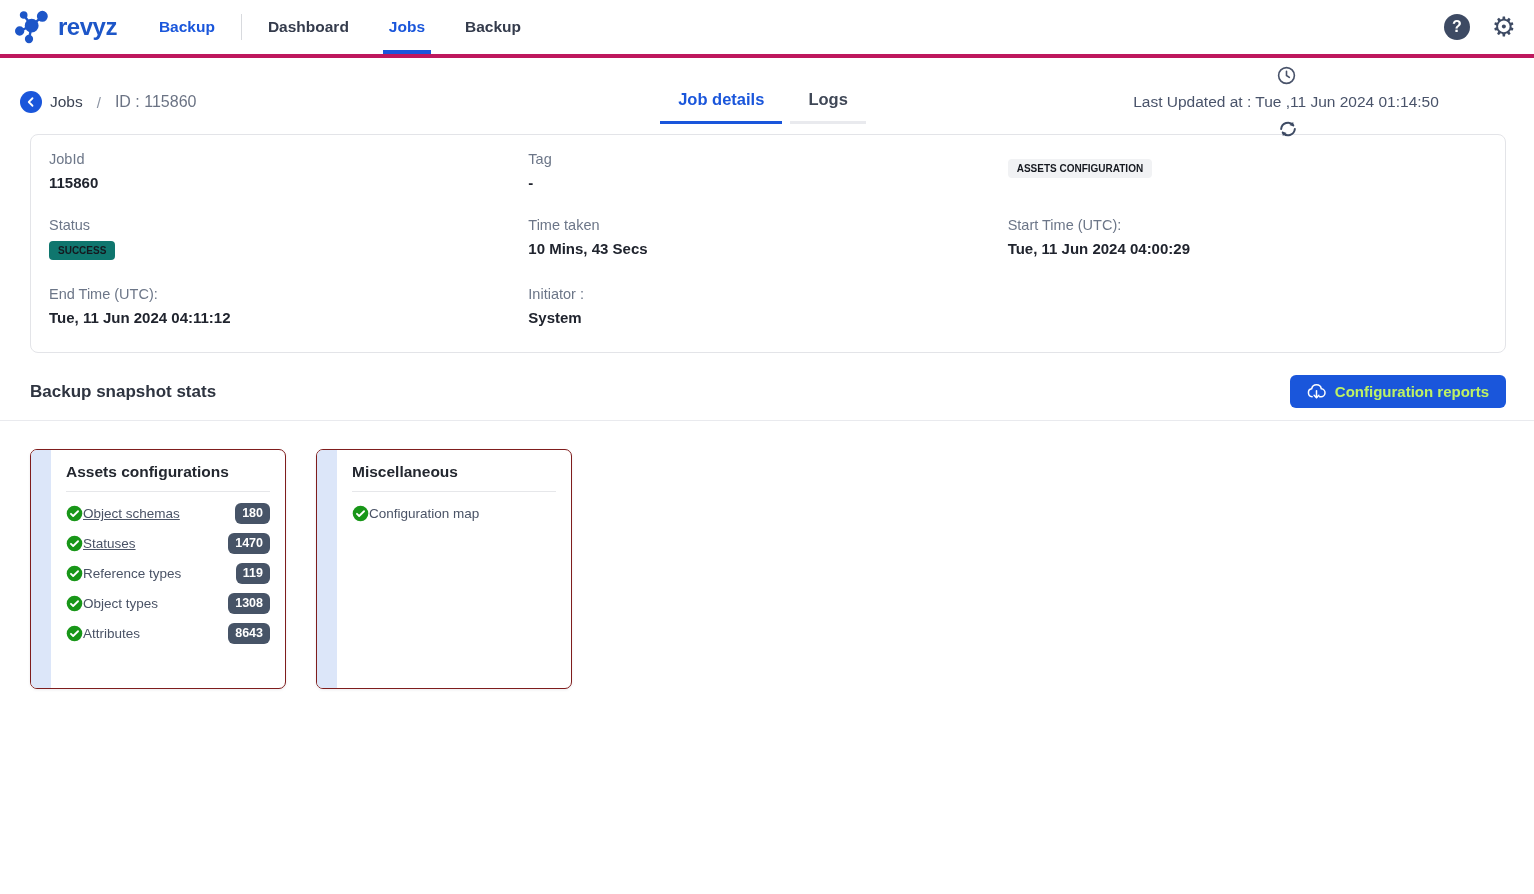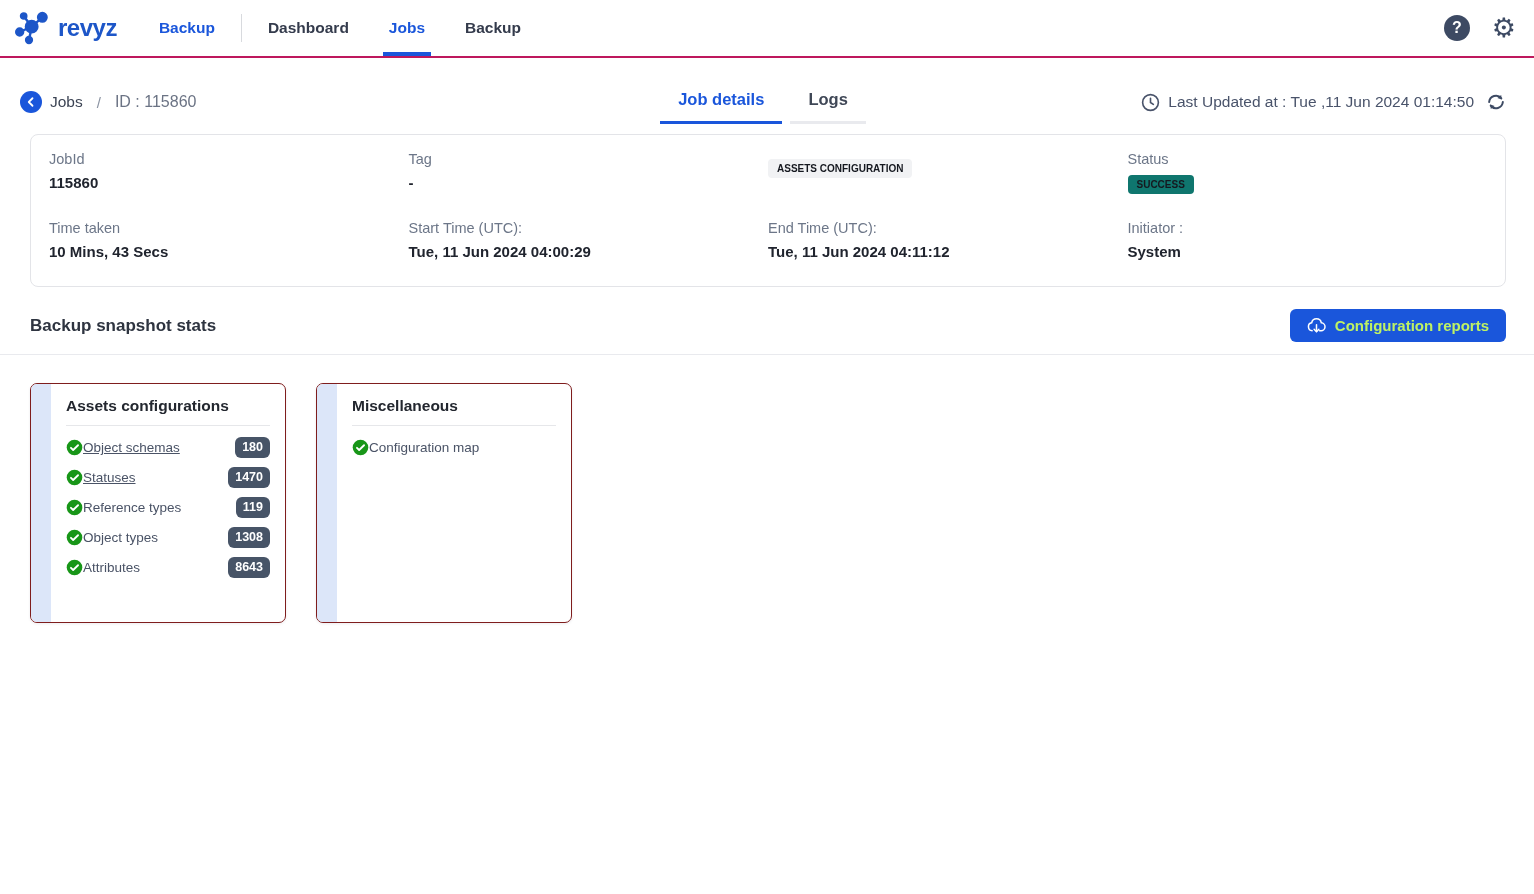--- a/index.html
+++ b/index.html
@@ -1,19 +1,19 @@
 <!DOCTYPE html>
 <html><head>
 <meta charset="utf-8">
 <style>
   * { margin:0; padding:0; box-sizing:border-box; }
   html,body { width:1534px; height:894px; background:#ffffff; font-family:"Liberation Sans", sans-serif; color:#1f2430; overflow:hidden; }
 
   
-  .app-header { height:58px; display:flex; align-items:stretch; padding:0 18px 0 12px; border-bottom:2px solid #be185d; }
+  .app-header { height:58px; display:flex; align-items:stretch; padding:0 18px 0 12px; border-bottom:4px solid #be185d; }
   .logo { display:flex; align-items:center; gap:4px; cursor:pointer; }
   .logo-text { font-size:24px; font-weight:700; color:#1d56c8; letter-spacing:-0.5px; }
   .main-nav { display:flex; align-items:stretch; margin-left:22px; }
   .nav-item { display:flex; align-items:center; padding:0 20px; font-size:15.5px; font-weight:600; color:#343b4c; cursor:pointer; position:relative; }
   .nav-item.link-blue { color:#1a56db; }
   .nav-item.active { color:#1a56db; }
   .nav-item.active::after { content:""; position:absolute; left:14px; right:14px; bottom:0; height:4px; background:#1a56db; }
   .nav-divider { width:1px; background:#d8dade; margin:14px 6px; }
   .header-spacer { flex:1; }
   .header-icons { display:flex; align-items:center; gap:22px; }
@@ -23,25 +23,25 @@
   
   .toolbar { display:flex; align-items:center; padding:0 28px 0 20px; margin-top:22px; height:44px; }
   .breadcrumb { display:flex; align-items:center; gap:8px; width:440px; }
   .back-btn { width:22px; height:22px; border-radius:50%; background:#1a56db; display:flex; align-items:center; justify-content:center; cursor:pointer; flex:none; }
   .crumb-root { font-size:15.5px; color:#3c4454; cursor:pointer; }
   .crumb-sep { font-size:15px; color:#8b93a2; margin:0 6px; }
   .crumb-current { font-size:16px; color:#6b7384; }
   .tabs { display:flex; flex:1; justify-content:center; gap:8px; align-self:flex-end; }
   .tab { font-size:16.5px; font-weight:700; color:#3f4756; padding:8px 18px 12px; border-bottom:3px solid #e9eaee; cursor:pointer; }
   .tab.active { color:#1a56db; border-bottom-color:#1a56db; }
-  .last-updated { width:440px; display:flex; align-items:center; justify-content:flex-end; gap:8px; color:#49536a; font-size:15.5px; }
+  .last-updated { width:440px; display:flex; align-items:center; justify-content:space-between; gap:8px; color:#49536a; font-size:15.5px;flex-direction:column; }
   .refresh-btn { cursor:pointer; display:flex; margin-left:4px; }
 
   
-  .details-card { margin:10px 28px 0 30px; border:1px solid #e3e4e8; border-radius:8px; padding:16px 18px 26px; display:grid; grid-template-columns:repeat(4,1fr); row-gap:26px; }
+  .details-card { margin:10px 28px 0 30px; border:1px solid #e3e4e8; border-radius:8px; padding:16px 18px 26px; display:grid; grid-template-columns:repeat(3,1fr); row-gap:26px; }
   .field-label { font-size:14.5px; color:#6c7688; }
   .field-value { margin-top:7px; font-size:15px; font-weight:700; color:#20242e; }
   .pill { display:inline-block; padding:4px 9px; border-radius:4px; font-size:10px; font-weight:700; color:#15181f; }
   .pill-gray { background:#f1f2f4; }
   .pill-green { background:#0f766e; }
 
   
   .stats-header { display:flex; align-items:center; justify-content:space-between; padding:0 28px 0 30px; margin-top:22px; }
   .stats-title { font-size:17px; font-weight:700; color:#2e3440; }
   .reports-btn { display:flex; align-items:center; gap:9px; background:#1a56db; color:#bef264; font-size:15px; font-weight:600; border:none; border-radius:6px; padding:8px 17px; cursor:pointer; font-family:"Liberation Sans", sans-serif; }

